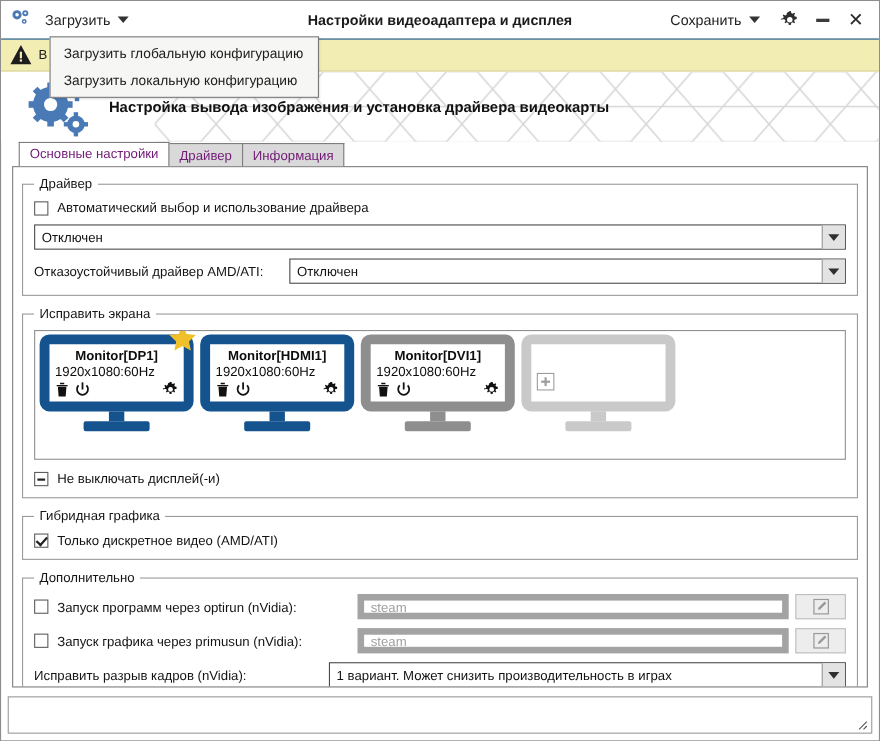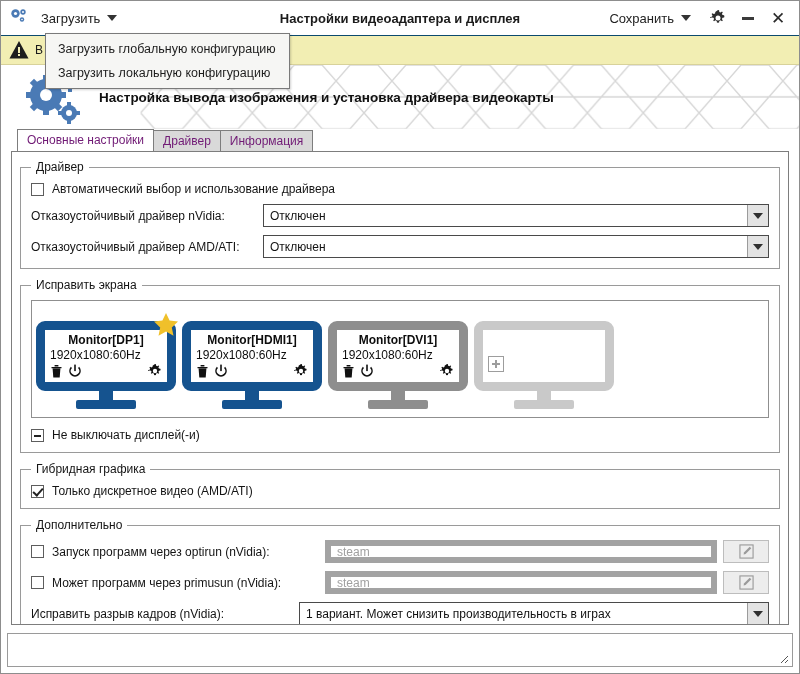--- a/index.html
+++ b/index.html
@@ -313,21 +313,21 @@
 
   
   .monitors-scroll {
     border: 1px solid #8f8f8f;
     height: 118px;
     box-sizing: border-box;
     overflow: hidden;
     background: #ffffff;
     display: flex;
     align-items: flex-start;
-    padding: 20px 0 0 4px;
+    padding: 3px 0 0 4px;
     margin-bottom: 10px;
   }
   .mon {
     width: 140px;
     position: relative;
     flex: 0 0 140px;
     margin-right: 6px;
   }
   .mon-body {
     border: 9px solid #15538f;
@@ -523,21 +523,20 @@
 
     <fieldset class="grp">
       <legend>Драйвер</legend>
 
       <div class="row">
         <span class="cb"></span>
         <span class="cb-label">Автоматический выбор и использование драйвера</span>
       </div>
 
       <div class="row">
-        <span class="lbl w1">Отказоустойчивый драйвер nVidia:</span>
         <div class="combo">
           <span class="val">Отключен</span>
           <span class="arrow-box">
               <span class="arrow-dn"></span>
             </span>
         </div>
       </div>
 
       <div class="row">
         <span class="lbl w1">Отказоустойчивый драйвер AMD/ATI:</span>
@@ -679,21 +678,21 @@
         <span class="editbtn">
           <svg width="15" height="15" viewBox="0 0 16 16">
             <rect x="1" y="1" width="14" height="14" fill="none" stroke="#9a9a9a" stroke-width="1.2"></rect>
             <path fill="#9a9a9a" d="M11.4 2.9l1.7 1.7-6.1 6.1-2.1.4.4-2.1z"></path>
           </svg>
         </span>
       </div>
 
       <div class="row">
         <span class="cb"></span>
-        <span class="lbl w3">Может программ через primusun (nVidia):</span>
+        <span class="lbl w3">Запуск графика через primusun (nVidia):</span>
         <span class="txtin">steam</span>
         <span class="editbtn">
           <svg width="15" height="15" viewBox="0 0 16 16">
             <rect x="1" y="1" width="14" height="14" fill="none" stroke="#9a9a9a" stroke-width="1.2"></rect>
             <path fill="#9a9a9a" d="M11.4 2.9l1.7 1.7-6.1 6.1-2.1.4.4-2.1z"></path>
           </svg>
         </span>
       </div>
 
       <div class="row">

